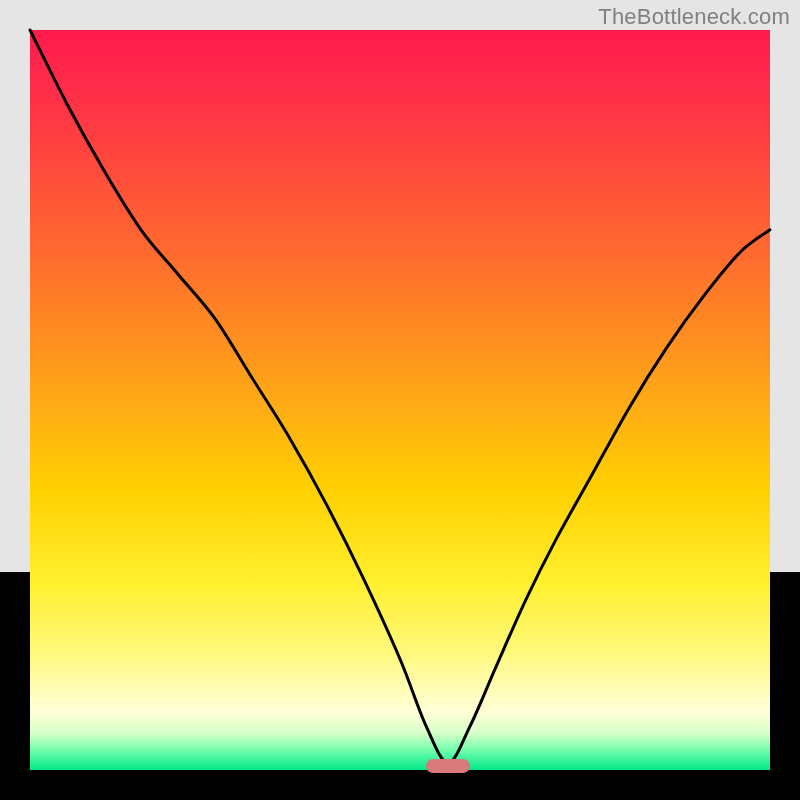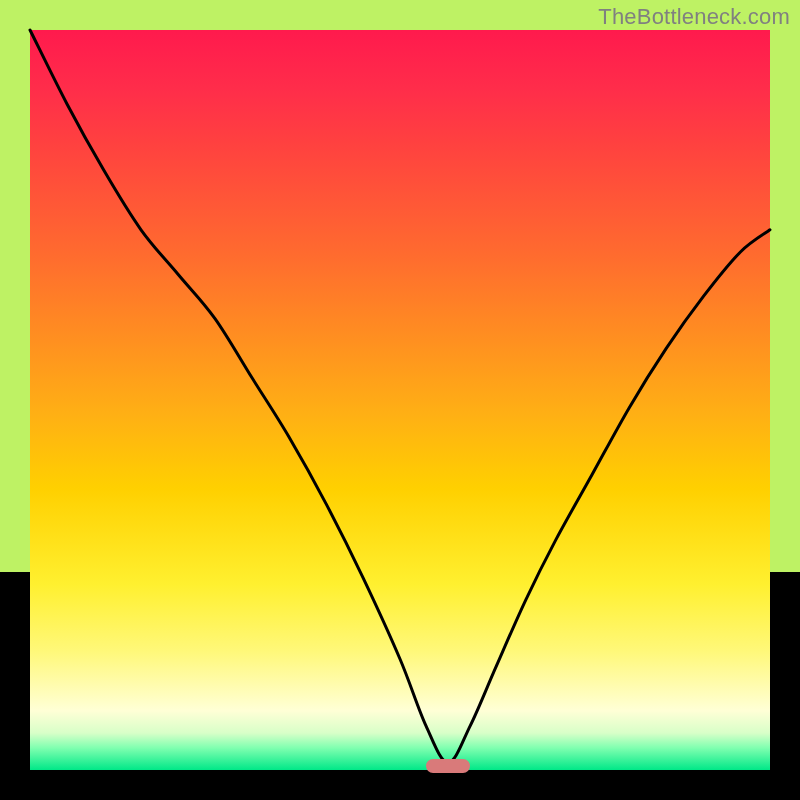--- a/index.html
+++ b/index.html
@@ -8,21 +8,21 @@
     width: 800px;
     height: 800px;
     background: #000;
     overflow: hidden;
     font-family: Arial, Helvetica, sans-serif;
   }
   .frame {
     position: relative;
     width: 800px;
     height: 572px;
-    background: #bef264;
+    background: #e5e5e5;
   }
   .plot-area {
     position: absolute;
     left: 30px;
     top: 30px;
     width: 740px;
     height: 740px;
     background: linear-gradient(to bottom,
       #ff1a4d 0%,
       #ff2d4a 8%,

